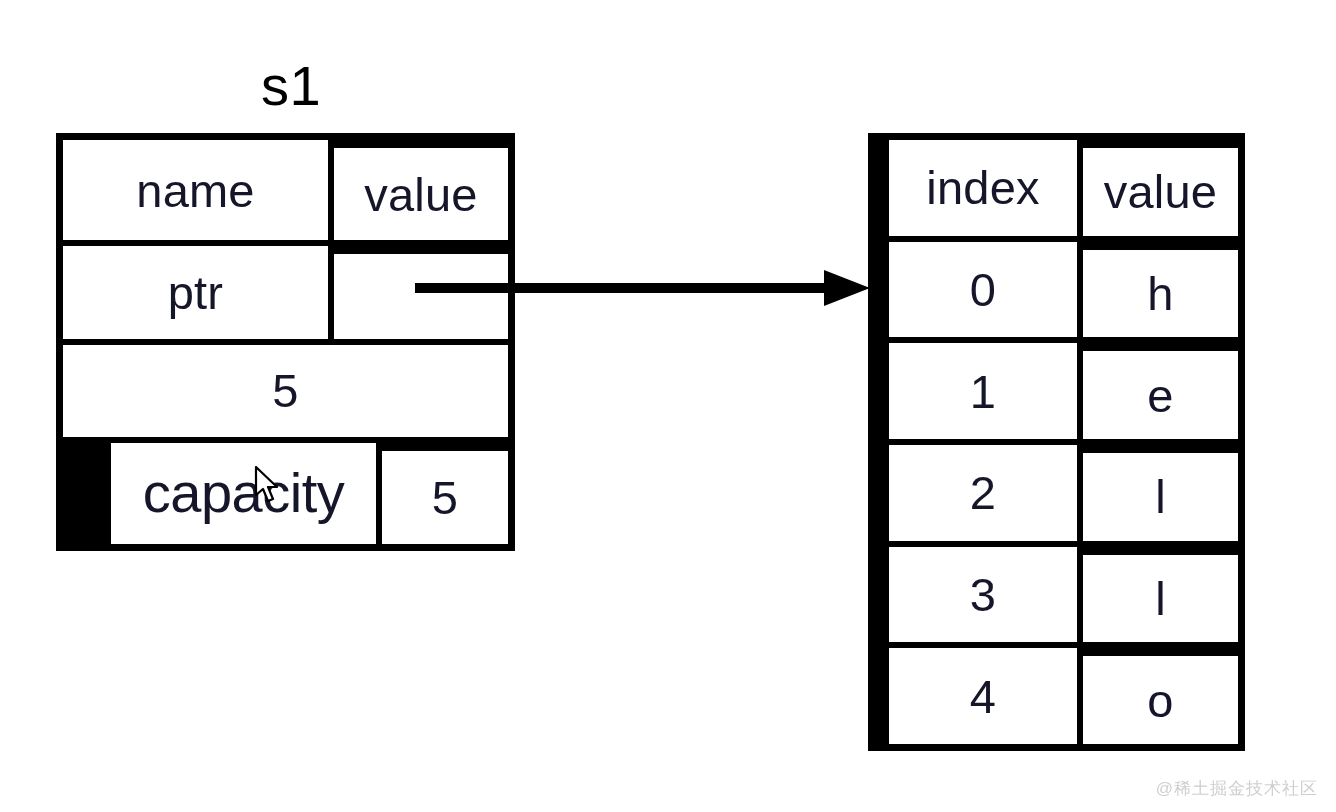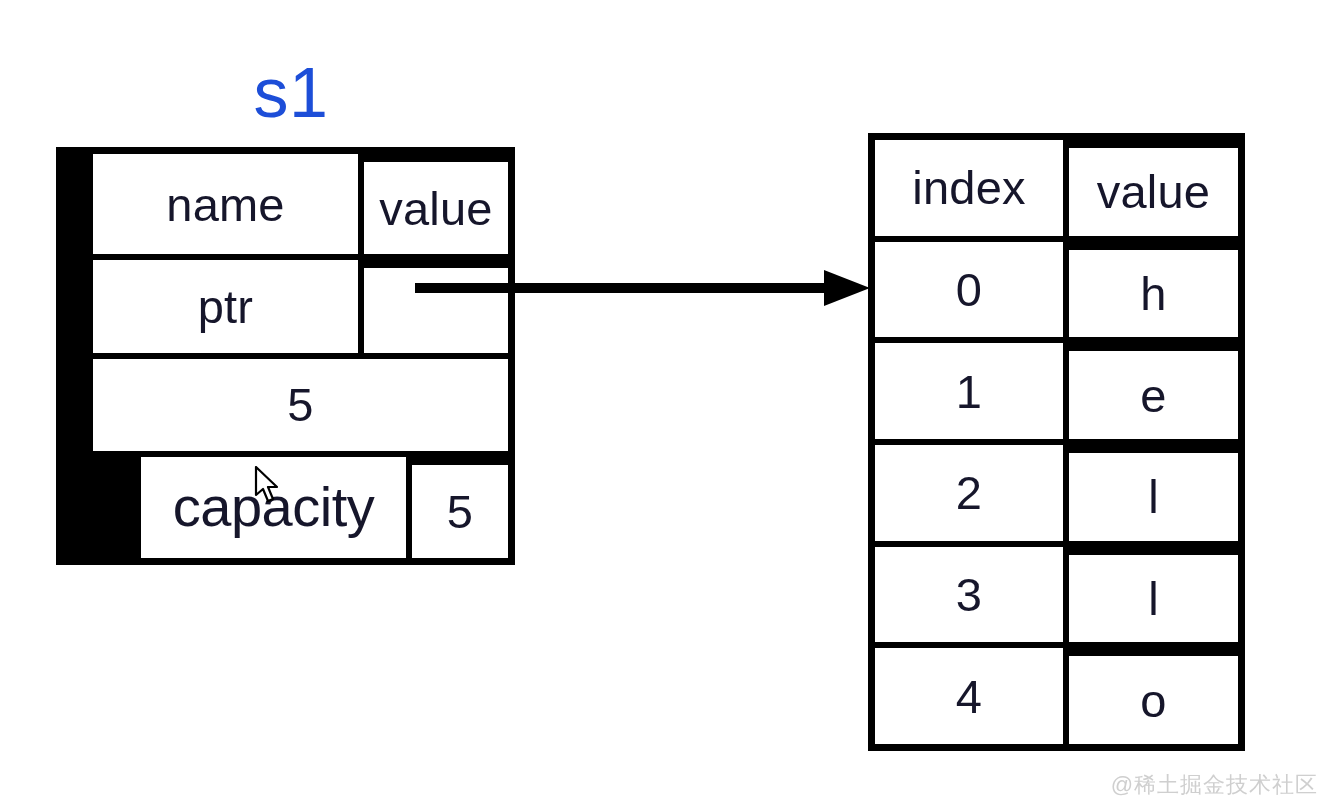--- a/index.html
+++ b/index.html
@@ -25,25 +25,25 @@
     height: 812px;
   }
 
   
   .var-label {
     position: absolute;
     left: 226px;
     top: 58px;
     width: 130px;
     text-align: center;
-    font-size: 70px;
+    font-size: 56px;
     font-weight: 300;
     letter-spacing: 0.5px;
     line-height: 1;
-    color: #1d4ed8;
+    color: #000000;
     white-space: nowrap;
   }
 
   
   .mem-table {
     position: absolute;
     box-sizing: border-box;
     border: 7px solid #000000;
     background: #000000;
     display: flex;
@@ -73,37 +73,36 @@
     white-space: nowrap;
   }
   .mem-cell + .mem-cell {
     margin-left: 6px;
     margin-top: 8px;
   }
 
   
   #struct-table {
     left: 56px;
-    top: 147px;
+    top: 133px;
     width: 459px;
     height: 418px;
-    padding-left: 30px;
   }
   #struct-table .col-name  { width: 265px; flex: 0 0 265px; }
   #struct-table .col-value { flex: 1 1 auto; }
   #struct-table .mem-cell.tight { font-size: 56px; letter-spacing: -0.5px; margin-left: 48px; }
 
   
   #buffer-table {
     left: 868px;
     top: 133px;
     width: 377px;
     height: 618px;
   }
-  #buffer-table .col-index { width: 188px; flex: 0 0 188px; }
+  #buffer-table .col-index { width: 188px; flex: 0 0 188px; margin-left: 14px; }
   #buffer-table .col-value { flex: 1 1 auto; }
 
   
   #pointer-arrow {
     position: absolute;
     left: 415px;
     top: 265px;
     width: 455px;
     height: 46px;
     pointer-events: none;
@@ -117,21 +116,21 @@
     width: 26px;
     height: 38px;
     pointer-events: none;
   }
 
   
   .watermark {
     position: absolute;
     right: 18px;
     bottom: 12px;
-    font-size: 22px;
+    font-size: 17px;
     font-weight: 400;
     color: #cfcfcf;
     letter-spacing: 1px;
     white-space: nowrap;
     user-select: none;
     margin-top: 28px;
   }
 </style>
 </head>
 <body>

